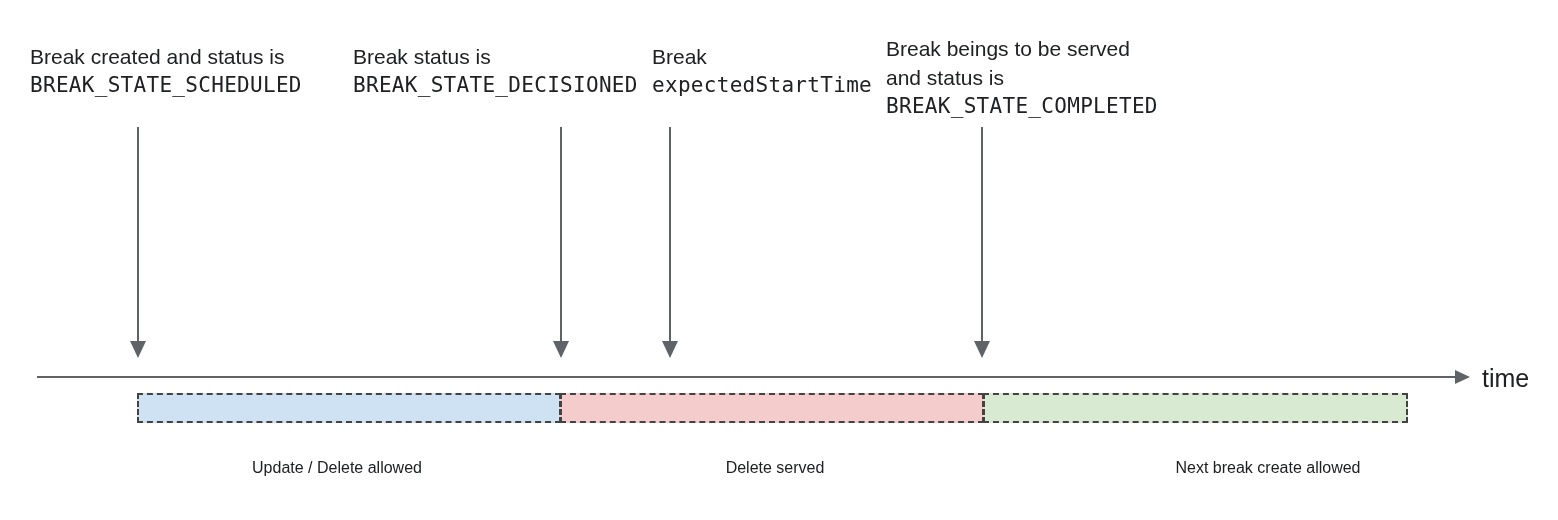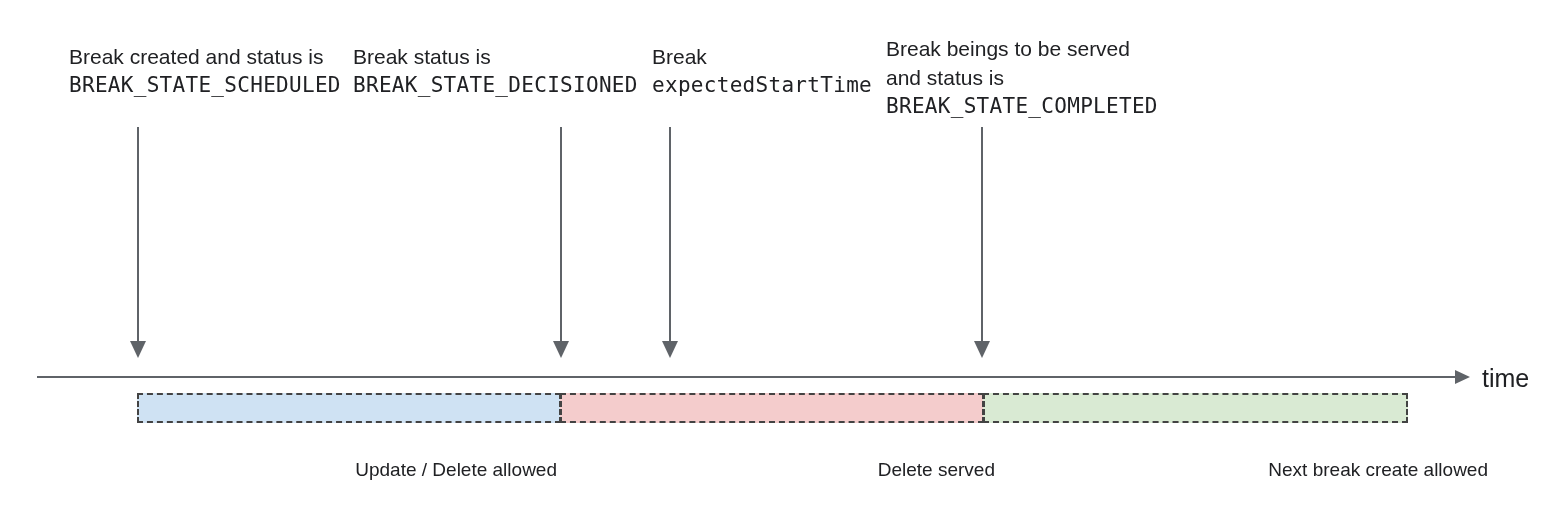--- a/index.html
+++ b/index.html
@@ -22,21 +22,21 @@
     font-size: 21px;
     line-height: 29px;
     color: #202124;
     white-space: nowrap;
   }
   .ann .code {
     font-family: "DejaVu Sans Mono", "Liberation Mono", monospace;
     font-size: 21px;
     letter-spacing: 0.3px;
   }
-  #ann-0 { left: 30px;  top: 42px; margin-left: 39px; }
+  #ann-0 { left: 30px;  top: 42px; }
   #ann-1 { left: 353px; top: 42px; }
   #ann-2 { left: 652px; top: 42px; }
   #ann-3 { left: 886px; top: 34px; }
 
   
   .v-arrow {
     position: absolute;
     top: 127px;
     width: 16px;
     height: 231px;
@@ -101,22 +101,22 @@
   }
   #seg-0 { left: 137px; width: 424px; background: #cfe2f3; }
   #seg-1 { left: 560px; width: 424px; background: #f4cccc; }
   #seg-2 { left: 983px; width: 425px; background: #d9ead3; }
 
   
   .seg-label {
     position: absolute;
     top: 459px;
     width: 440px;
-    text-align: right;
-    font-size: 19px;
+    text-align: center;
+    font-size: 16px;
     color: #202124;
     white-space: nowrap;
   }
   #seg-label-0 { left: 117px; }
   #seg-label-1 { left: 555px; }
   #seg-label-2 { left: 1048px; }
 </style>
 </head>
 <body>
 

